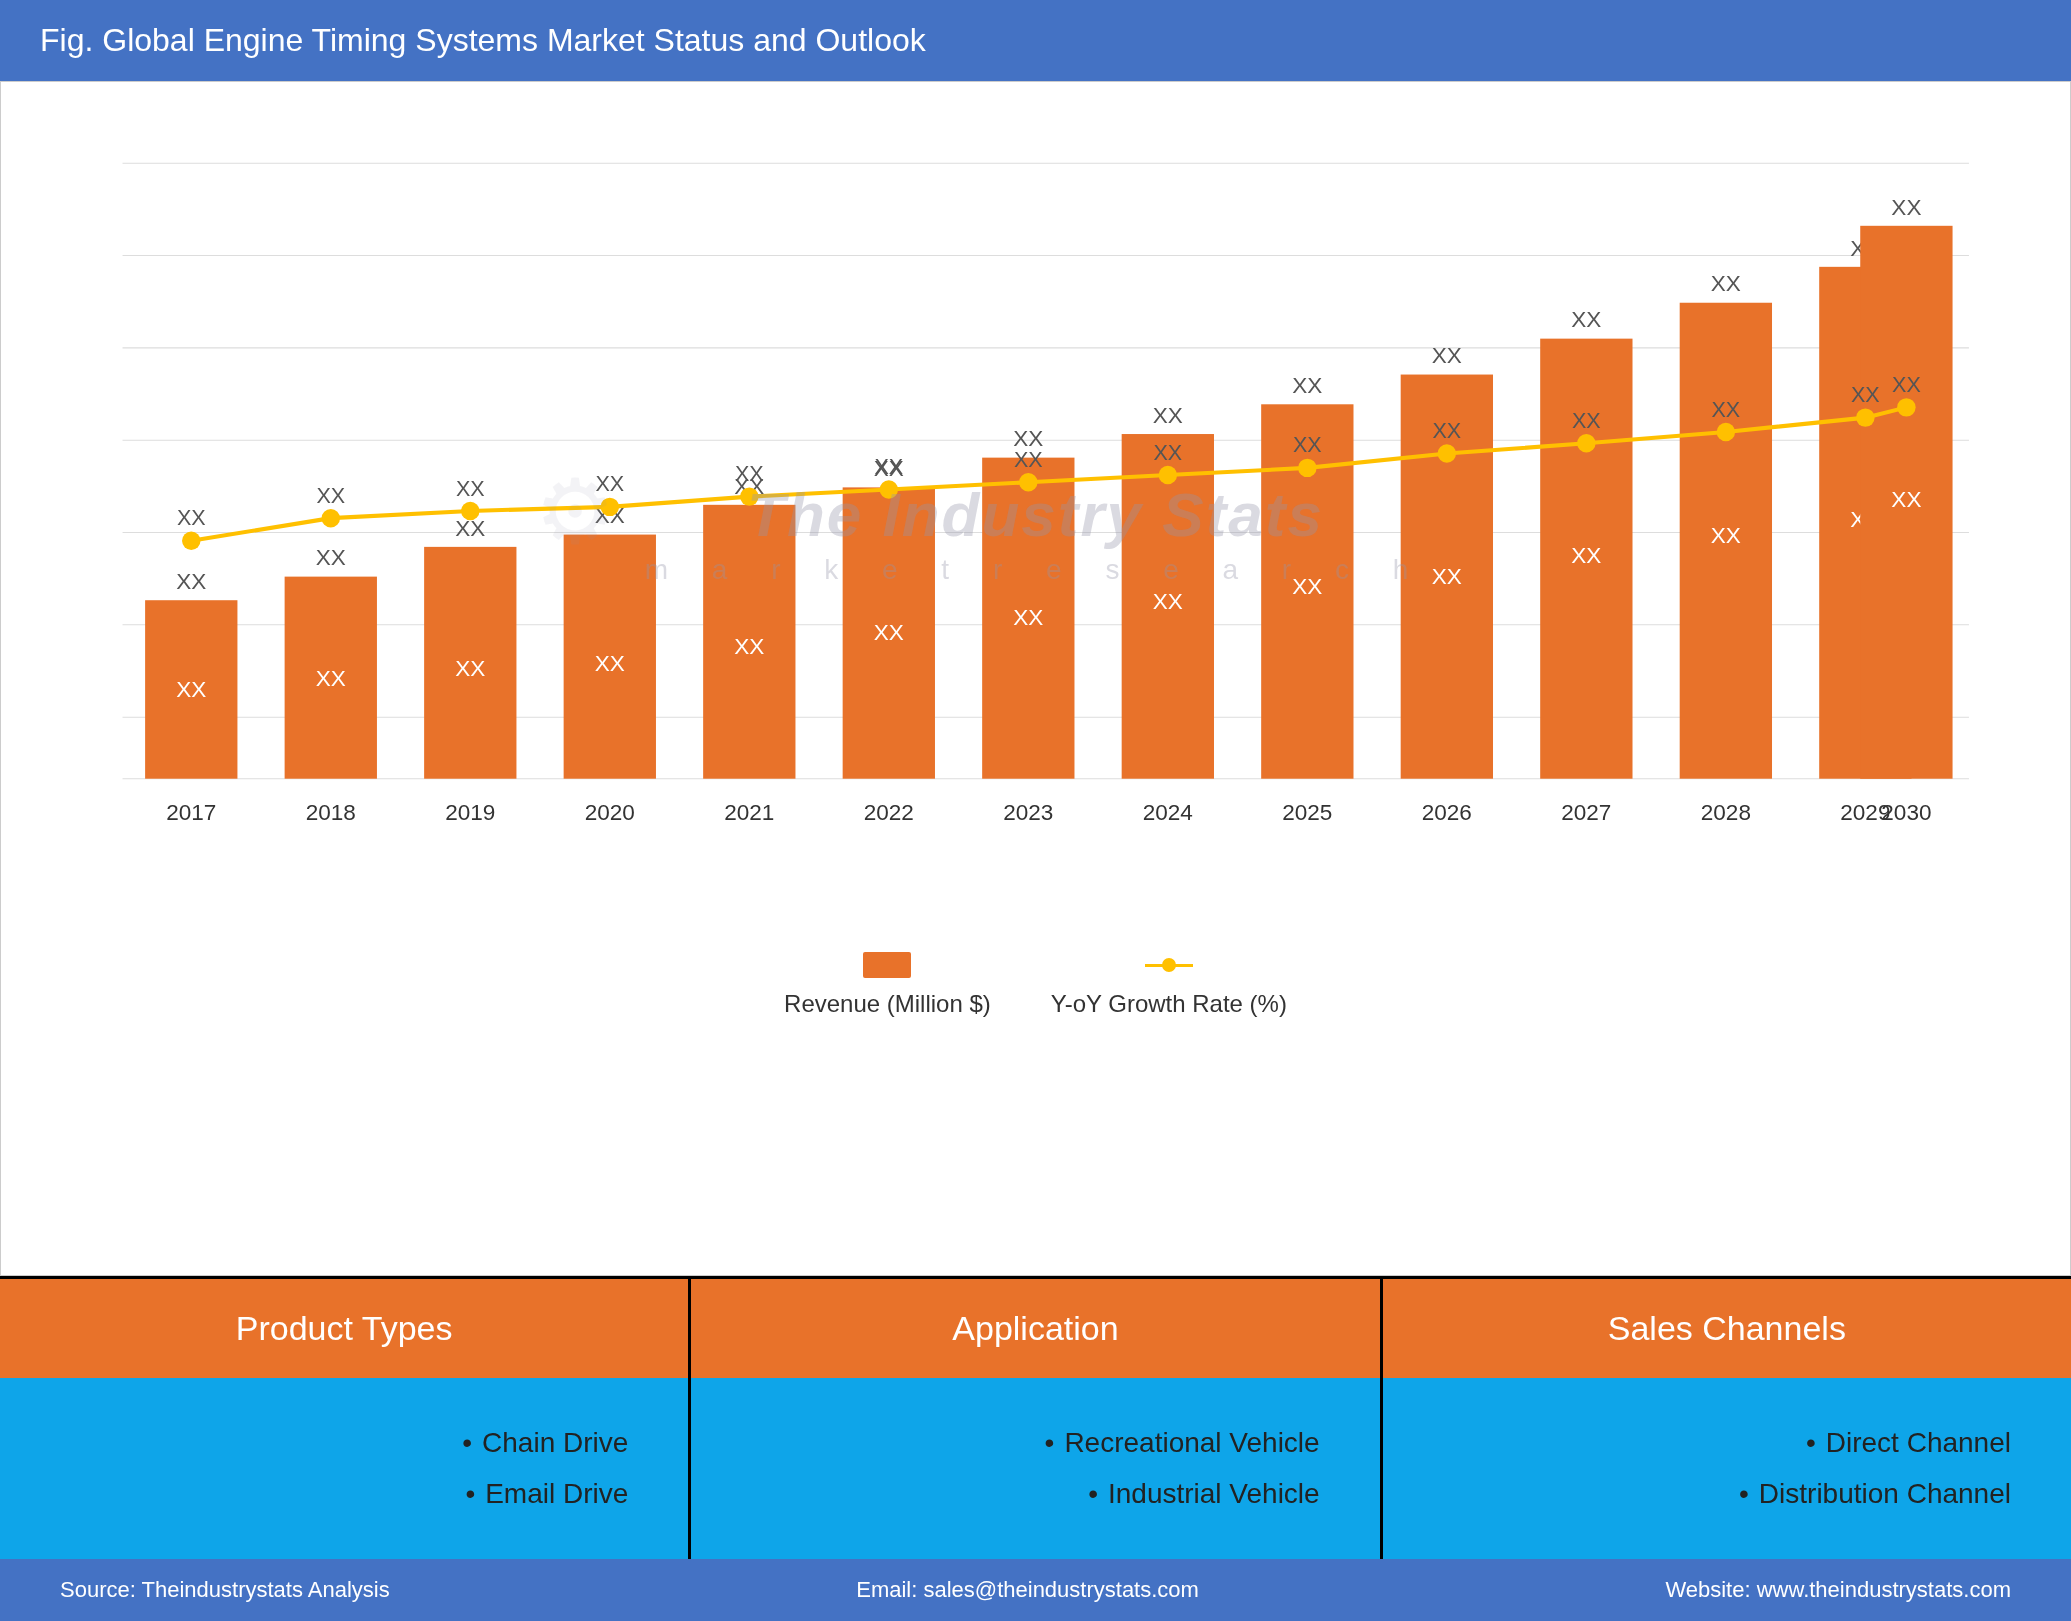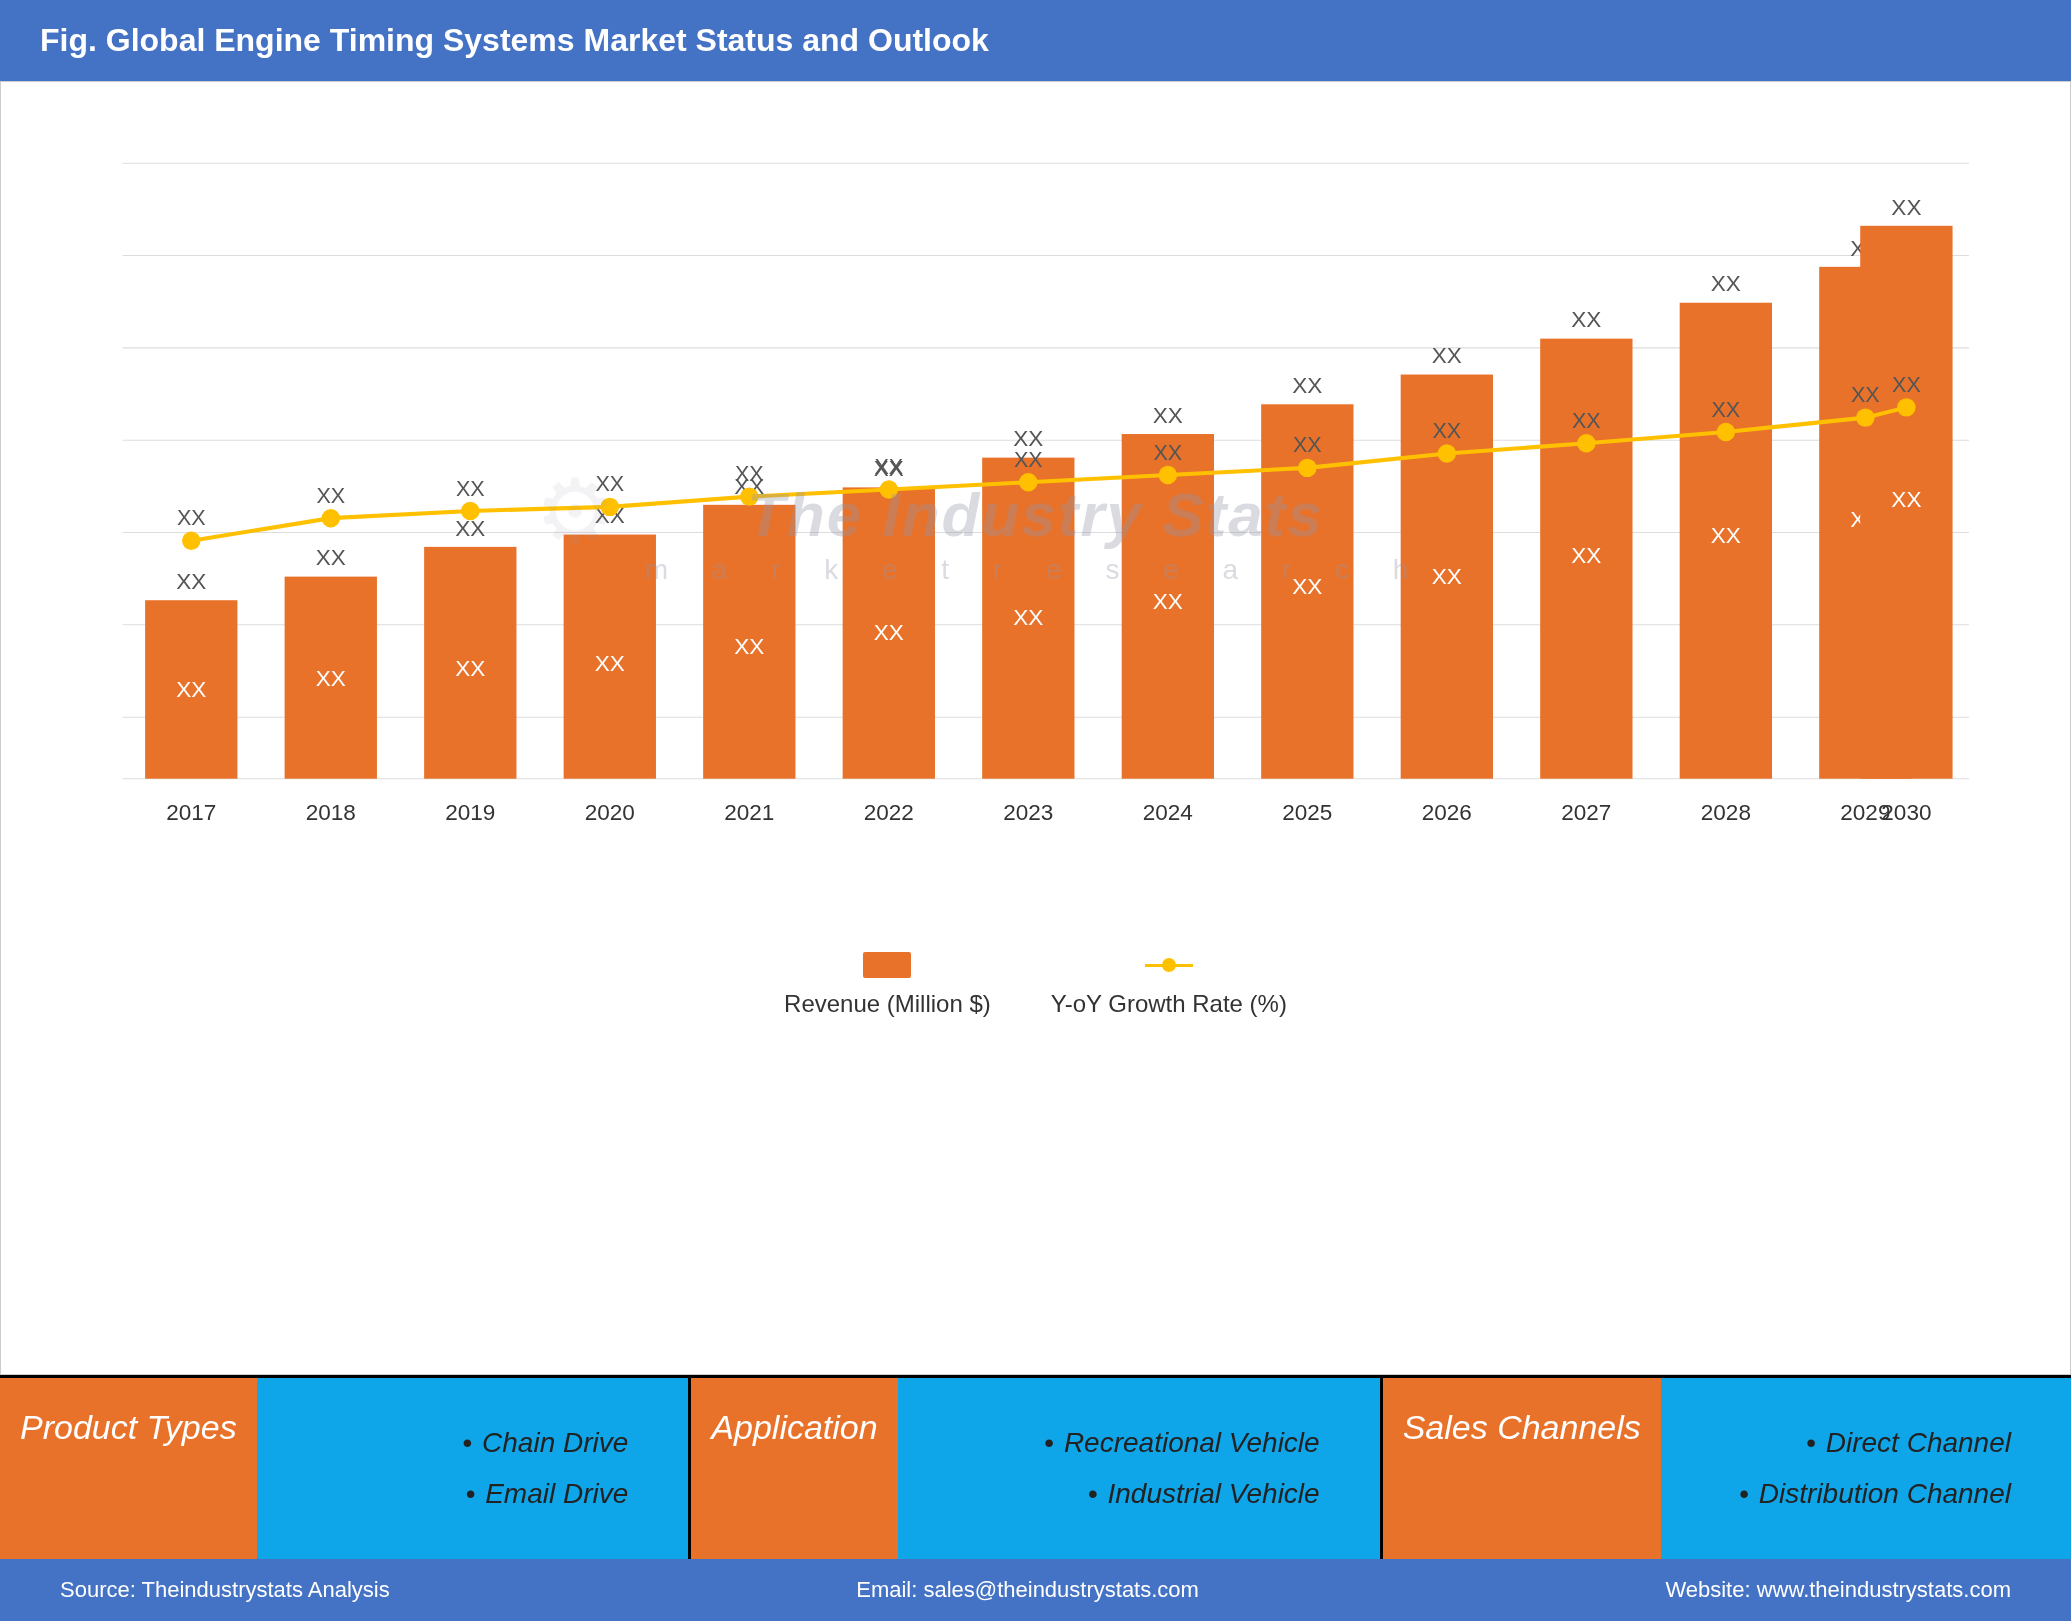--- a/index.html
+++ b/index.html
@@ -15,21 +15,21 @@
       min-height: 1621px;
       display: flex;
       flex-direction: column;
     }
 
     
     .chart-header {
       background: #4472c4;
       color: #fff;
       font-size: 32px;
-      font-weight: bold;
+      font-weight: normal;
       padding: 22px 40px;
     }
 
     
     .chart-area {
       background: #fff;
       border: 1px solid #ccc;
       flex: 1;
       padding: 40px 60px 20px 60px;
       position: relative;
@@ -126,22 +126,21 @@
     
     .categories-section {
       display: flex;
       background: #f0f0f0;
       border-top: 3px solid #000;
     }
 
     .category-box {
       flex: 1;
       display: flex;
-      flex-direction: row;
-      font-style: italic;
+      flex-direction: column;
     }
 
     .category-box + .category-box {
       border-left: 3px solid #000;
     }
 
     .category-header {
       background: #e8722a;
       color: #fff;
       font-size: 34px;

